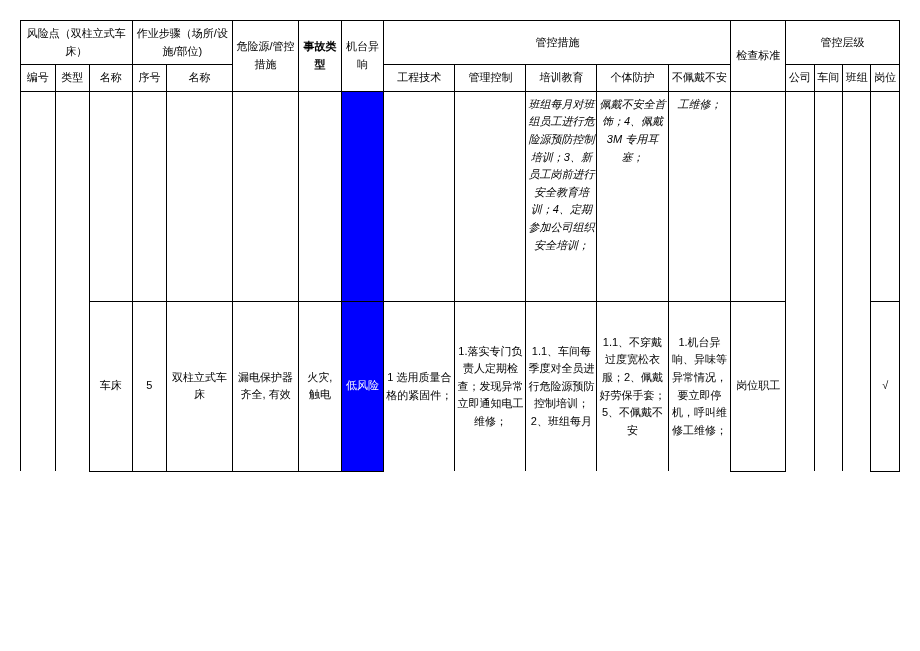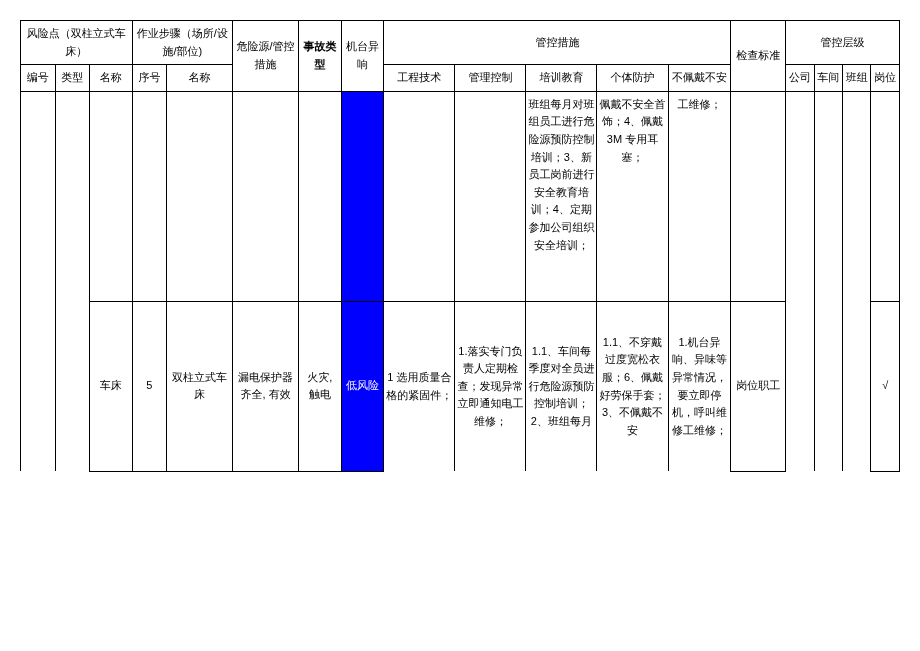--- a/index.html
+++ b/index.html
@@ -1,21 +1,21 @@
 <!DOCTYPE html>
 <html><head>
   <meta charset="utf-8">
   <style>
     * { box-sizing: border-box; margin: 0; padding: 0; }
     body { font-family: "SimSun", "Microsoft YaHei", sans-serif; font-size: 11px; background: #fff; padding: 20px; }
     table { border-collapse: collapse; width: 100%; table-layout: fixed; }
     td, th { border: 1px solid #000; padding: 4px 2px; text-align: center; vertical-align: middle; word-wrap: break-word; line-height: 1.6; }
     .header-row td { font-weight: normal; }
     .blue-cell { background: #0000ff; color: #fff; }
-    .no-top { border-top: none; }
+    .no-top { border-top: none; font-style: italic; }
     .no-bottom { border-bottom: none; }
   </style>
 </head>
 <body>
 
 <table>
   <colgroup>
     <col style="width:34px">
       <col style="width:34px">
       <col style="width:42px">
@@ -91,21 +91,21 @@
     <td class="no-top no-bottom"></td>
     <td>车床</td>
     <td>5</td>
     <td>双柱立式车床</td>
     <td>漏电保护器齐全, 有效</td>
     <td>火灾, 触电</td>
     <td class="blue-cell">低风险</td>
     <td class="no-bottom">1 选用质量合格的紧固件；</td>
     <td class="no-bottom">1.落实专门负责人定期检查；发现异常立即通知电工维修；</td>
     <td class="no-bottom">1.1、车间每季度对全员进行危险源预防控制培训；2、班组每月</td>
-    <td class="no-bottom">1.1、不穿戴过度宽松衣服；6、佩戴好劳保手套；3、不佩戴不安</td>
+    <td class="no-bottom">1.1、不穿戴过度宽松衣服；2、佩戴好劳保手套；5、不佩戴不安</td>
     <td class="no-bottom">1.机台异响、异味等异常情况，要立即停机，呼叫维修工维修；</td>
     <td>岗位职工</td>
     <td class="no-top no-bottom"></td>
     <td class="no-top no-bottom"></td>
     <td class="no-top no-bottom"></td>
     <td>√</td>
   </tr>
 </tbody>
   </table>
 

